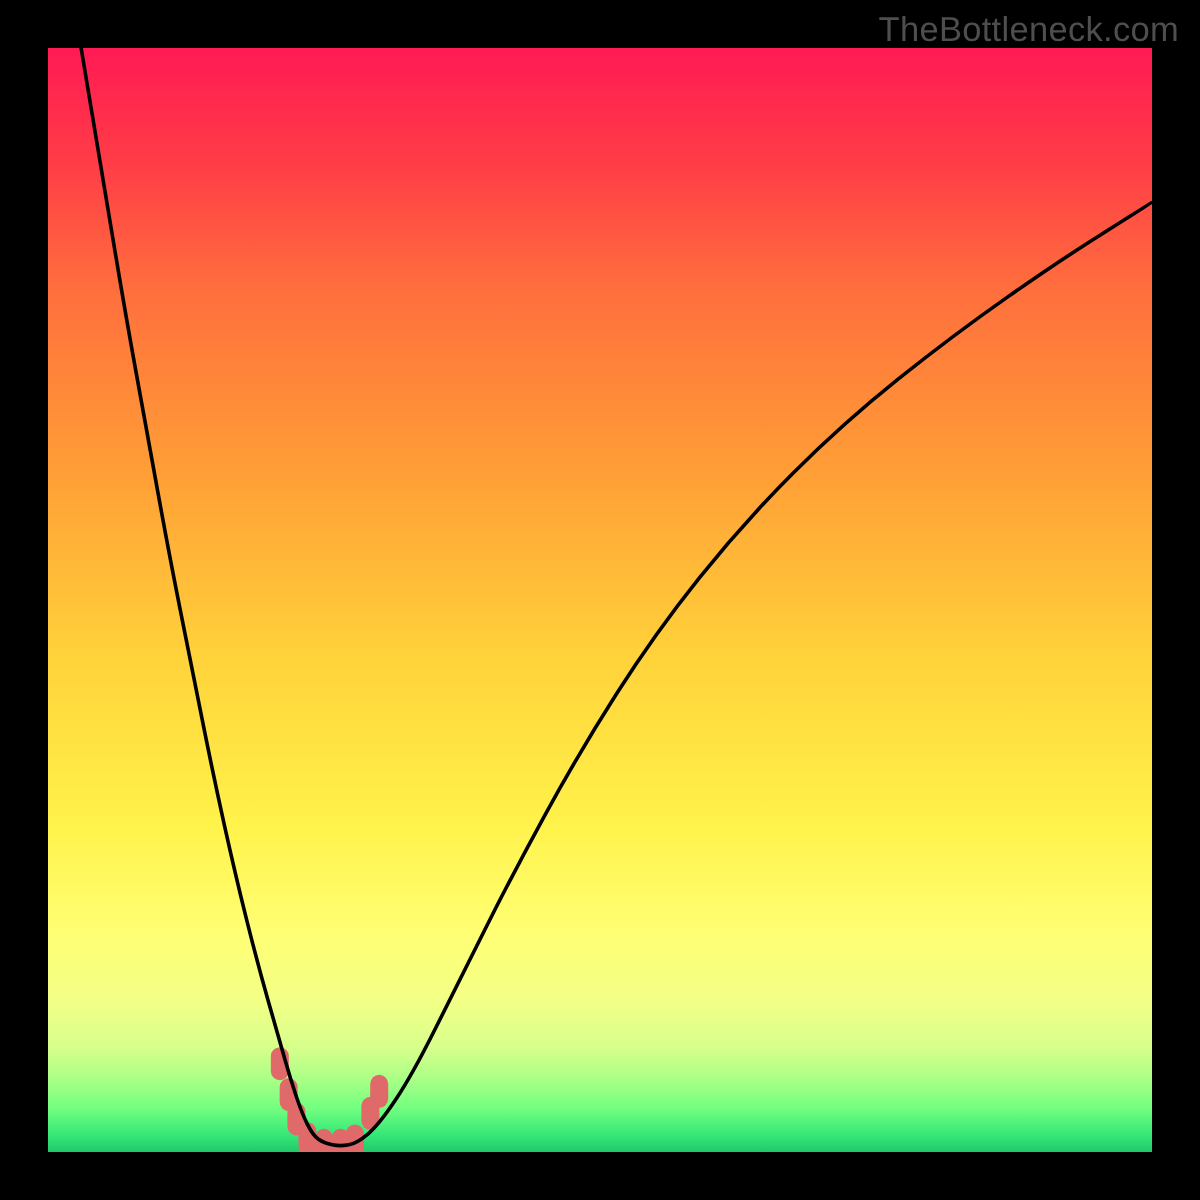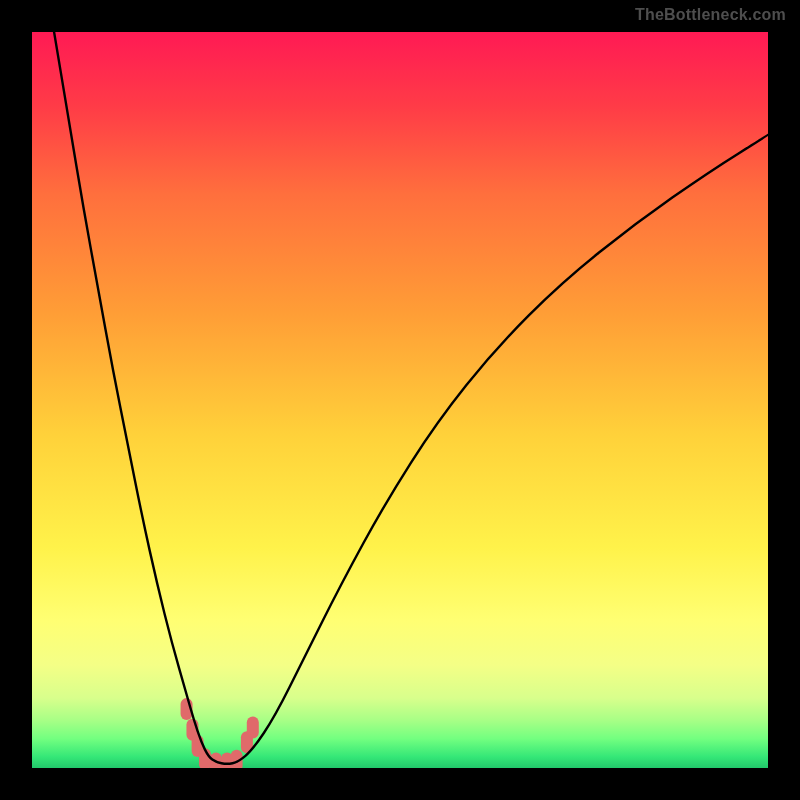--- a/index.html
+++ b/index.html
@@ -40,22 +40,22 @@
     top: 0;
     width: 736px;
     height: 736px;
     pointer-events: none;
   }
   .watermark {
     position: absolute;
     top: 6px;
     right: 14px;
     color: #4e4e4e;
-    font-size: 16px;
-    font-weight: 700;
+    font-size: 23px;
+    font-weight: 400;
     letter-spacing: 0.2px;
   }
 </style>
 </head>
 <body>
 
 <div class="frame">
 
   <div class="plot-area">
 

